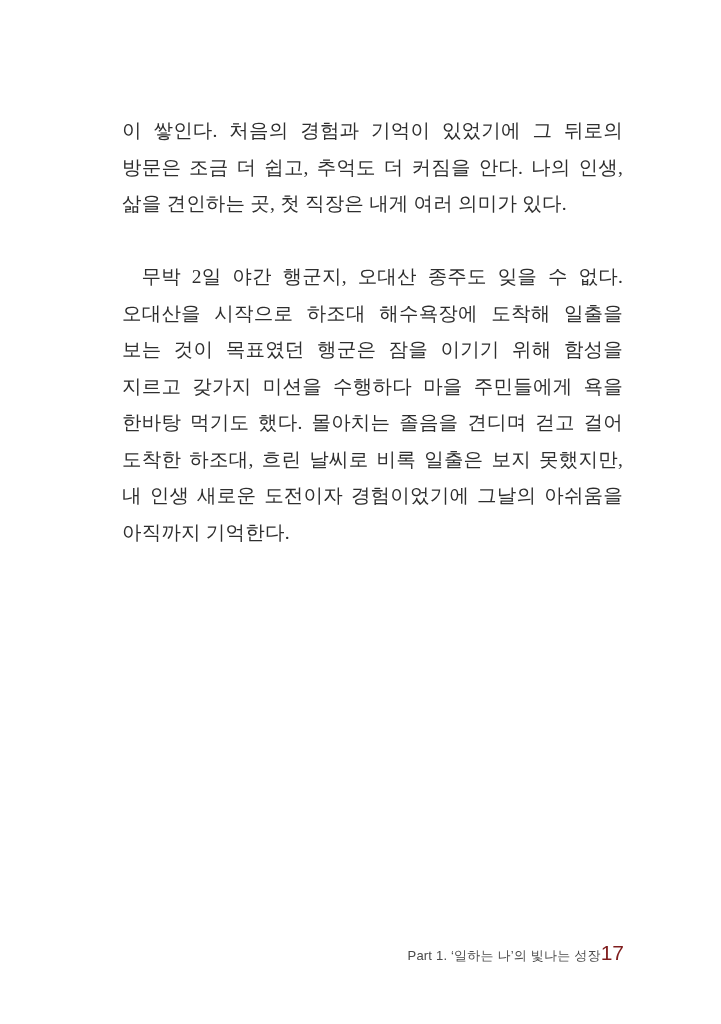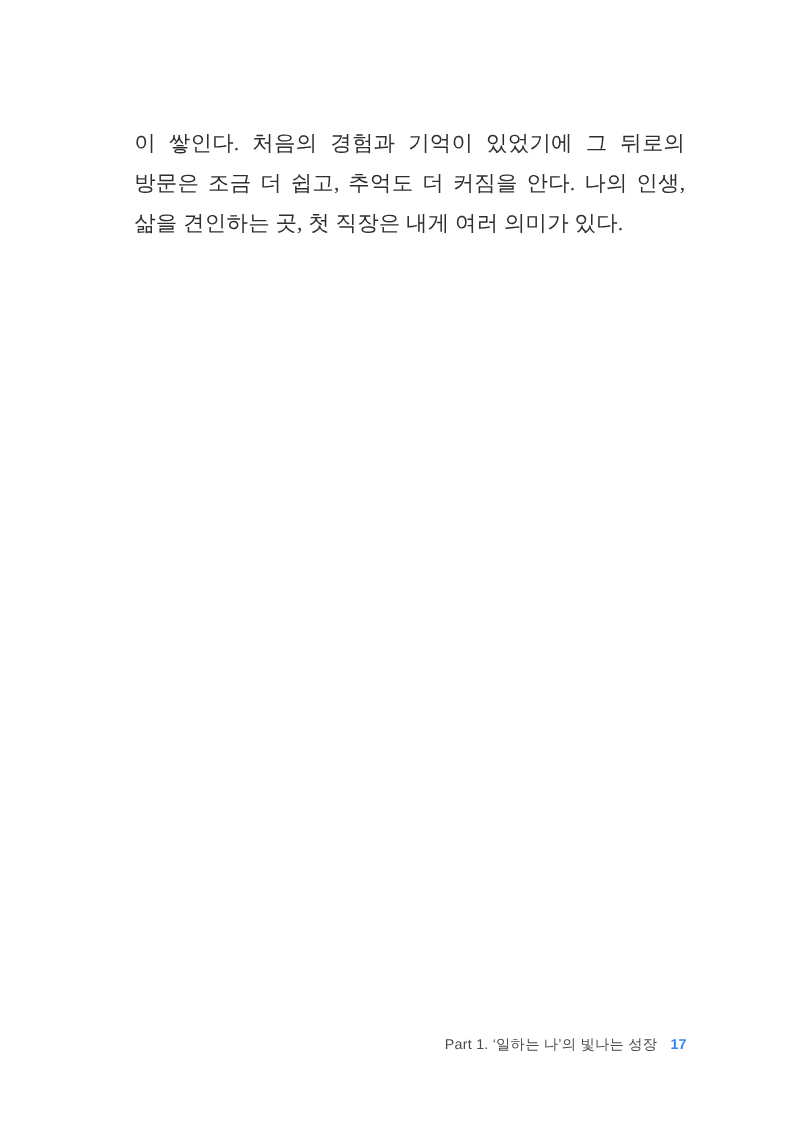--- a/index.html
+++ b/index.html
@@ -38,41 +38,41 @@
   }
   .para.indented {
     text-indent: 1em;
   }
   .footer {
     position: absolute;
     top: 941px;
     right: 97px;
     display: flex;
     align-items: baseline;
-    gap: 12px;
     font-family: "Liberation Sans", "DejaVu Sans", sans-serif;
   }
   .running-title {
     font-size: 13px;
     color: #4a4a4a;
     letter-spacing: 0.2px;
   }
   .page-number {
-    font-size: 13px;
-    font-weight: bold;
-    color: #3b82f6;
+    font-size: 21px;
+    font-weight: normal;
+    color: #7f1d1d;
   }
 </style>
 </head>
 <body>
 
 <div class="page">
 
   <div class="content">
     <p class="para">이 쌓인다. 처음의 경험과 기억이 있었기에 그 뒤로의 방문은 조금 더 쉽고, 추억도 더 커짐을 안다. 나의 인생, 삶을 견인하는 곳, 첫 직장은 내게 여러 의미가 있다.</p>
+    <p class="para indented">무박 2일 야간 행군지, 오대산 종주도 잊을 수 없다. 오대산을 시작으로 하조대 해수욕장에 도착해 일출을 보는 것이 목표였던 행군은 잠을 이기기 위해 함성을 지르고 갖가지 미션을 수행하다 마을 주민들에게 욕을 한바탕 먹기도 했다. 몰아치는 졸음을 견디며 걷고 걸어 도착한 하조대, 흐린 날씨로 비록 일출은 보지 못했지만, 내 인생 새로운 도전이자 경험이었기에 그날의 아쉬움을 아직까지 기억한다.</p>
   </div>
 
   <div class="footer">
     <span class="running-title">Part 1. ‘일하는 나’의 빛나는 성장</span>
     <span class="page-number">17</span>
   </div>
 
 </div>
 
 </body></html>

